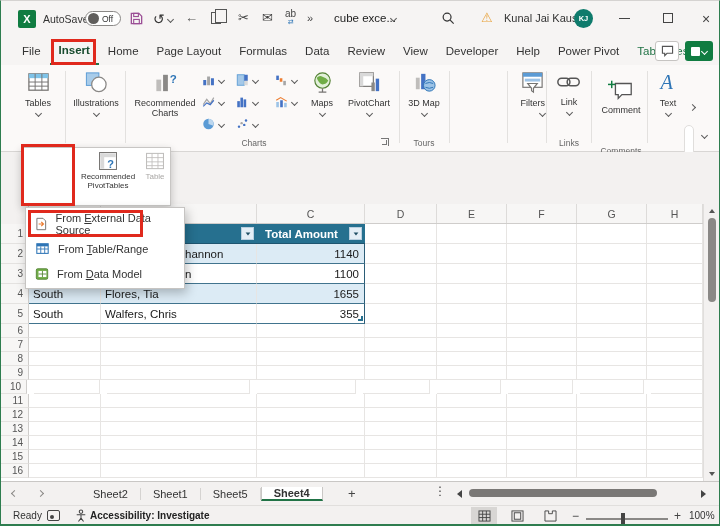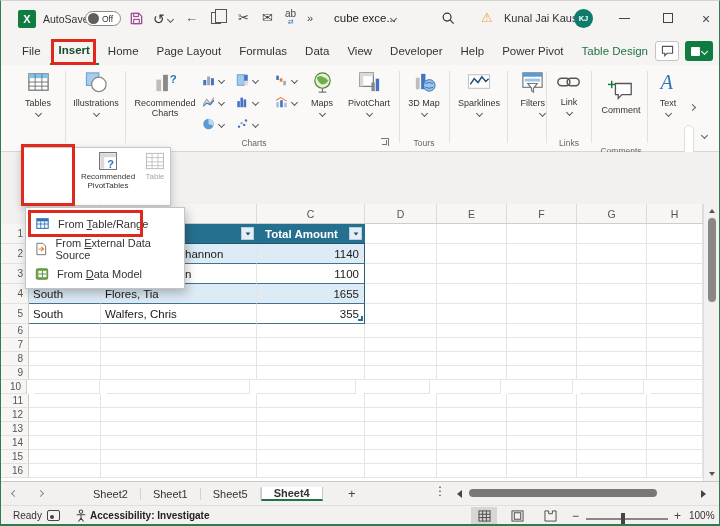--- a/index.html
+++ b/index.html
@@ -189,20 +189,21 @@
     <span id="close-btn" class="abs">×</span>
   </div>
 
   <div id="tabrow" class="abs flex" style="padding-left:12px;">
       <div class="rtab">File</div>
       <div class="rtab active">Insert</div>
       <div class="rtab">Home</div>
       <div class="rtab">Page Layout</div>
       <div class="rtab">Formulas</div>
       <div class="rtab">Data</div>
+      <div class="rtab">Review</div>
       <div class="rtab">View</div>
       <div class="rtab">Developer</div>
       <div class="rtab">Help</div>
       <div class="rtab">Power Pivot</div>
       <div class="rtab contextual">Table Design</div>
     </div>
   <div id="tab-comment-btn" class="abs">
     <svg width="13" height="12" viewBox="0 0 14 13">
         <path d="M1.5,1.5 h11 v7.5 h-6 l-2.5,2.5 v-2.5 h-2.5 z" fill="#fff" stroke="#555" stroke-width="1.2"></path>
       </svg>
@@ -348,28 +349,20 @@
             <path d="M14,14 q4,-2 8,0" fill="none" stroke="#2E75B6"></path>
             <path d="M14,18 q4,2 8,0" fill="none" stroke="#2E75B6"></path>
           </svg>
         <span class="lbl"><span>3D Map</span></span>
         <span class="chev"></span>
       </div>
       <span class="glabel" style="left:0;width:46px;">Tours</span>
     </div>
     <div class="gsep" style="left:448px;"></div>
 
-    <div class="bigbtn" style="left:452px;top:5px;width:52px;">
-      <svg width="26" height="25" viewBox="0 0 26 26">
-          <rect x="2" y="5" width="22" height="14" fill="#fff" stroke="#BFBDBB"></rect>
-          <path d="M4,15 l4,-6 l4,4 l4,-6 l4,5 l3,-3" fill="none" stroke="#1F4E79" stroke-width="1.5"></path>
-        </svg>
-      <span class="lbl">Sparklines</span>
-      <span class="chev"></span>
-    </div>
     <div class="gsep" style="left:506px;"></div>
 
     <div class="bigbtn" style="left:508px;top:5px;width:36px;align-items:flex-end;">
       <svg width="25" height="25" viewBox="0 0 26 26">
           <rect x="3" y="3" width="20" height="15" fill="#fff" stroke="#767472" stroke-width="1.2"></rect>
           <rect x="3" y="3" width="20" height="4" fill="#5B9BD5"></rect>
           <rect x="5" y="9" width="16" height="3" fill="#9DC3E6"></rect>
           <path d="M8,14 h10 l-4,5 v4 l-2,-1.5 v-2.5 z" fill="#fff" stroke="#767472" stroke-width="1.2"></path>
         </svg>
       <span class="lbl">Filters</span>
@@ -642,35 +635,35 @@
           <line x1="3" y1="18.5" x2="23" y2="18.5" stroke="#BFBDBB"></line>
           <line x1="9.5" y1="4" x2="9.5" y2="22" stroke="#BFBDBB"></line>
           <line x1="16.5" y1="4" x2="16.5" y2="22" stroke="#BFBDBB"></line>
         </svg>
       <span class="lbl">Table</span>
     </div>
   </div>
 
   <div id="menu" class="abs">
     <div class="mitem">
+      <svg width="13" height="14" viewBox="0 0 14 16">
+          <path d="M2,1.5 h7 l3,3 v10 h-10 z" fill="#fff" stroke="#767472" stroke-width="1.1"></path>
+          <path d="M4,8 h5 m-2,-2.5 l2.5,2.5 l-2.5,2.5" fill="none" stroke="#ED7D31" stroke-width="1.4"></path>
+        </svg>
+      <span class="mlabel">From <u>E</u>xternal Data Source</span>
+    </div>
+    <div class="mitem">
       <svg width="15" height="14" viewBox="0 0 16 16">
           <rect x="1.5" y="2" width="13" height="11" fill="#fff" stroke="#2E75B6" stroke-width="1.2"></rect>
           <rect x="1.5" y="2" width="13" height="3" fill="#2E75B6"></rect>
           <line x1="1.5" y1="8" x2="14.5" y2="8" stroke="#2E75B6"></line>
           <line x1="6" y1="5" x2="6" y2="13" stroke="#2E75B6"></line>
           <line x1="10.5" y1="5" x2="10.5" y2="13" stroke="#2E75B6"></line>
         </svg>
       <span class="mlabel">From <u>T</u>able/Range</span>
-    </div>
-    <div class="mitem">
-      <svg width="13" height="14" viewBox="0 0 14 16">
-          <path d="M2,1.5 h7 l3,3 v10 h-10 z" fill="#fff" stroke="#767472" stroke-width="1.1"></path>
-          <path d="M4,8 h5 m-2,-2.5 l2.5,2.5 l-2.5,2.5" fill="none" stroke="#ED7D31" stroke-width="1.4"></path>
-        </svg>
-      <span class="mlabel">From <u>E</u>xternal Data Source</span>
     </div>
     <div class="mitem">
       <svg width="14" height="14" viewBox="0 0 16 16">
           <rect x="1.5" y="2" width="13" height="12" rx="1.5" fill="#70AD47" stroke="#548235"></rect>
           <rect x="4" y="4.5" width="9" height="7" fill="#fff"></rect>
           <line x1="4" y1="8" x2="13" y2="8" stroke="#548235"></line>
           <line x1="8.5" y1="4.5" x2="8.5" y2="11.5" stroke="#548235"></line>
         </svg>
       <span class="mlabel">From <u>D</u>ata Model</span>
     </div>

